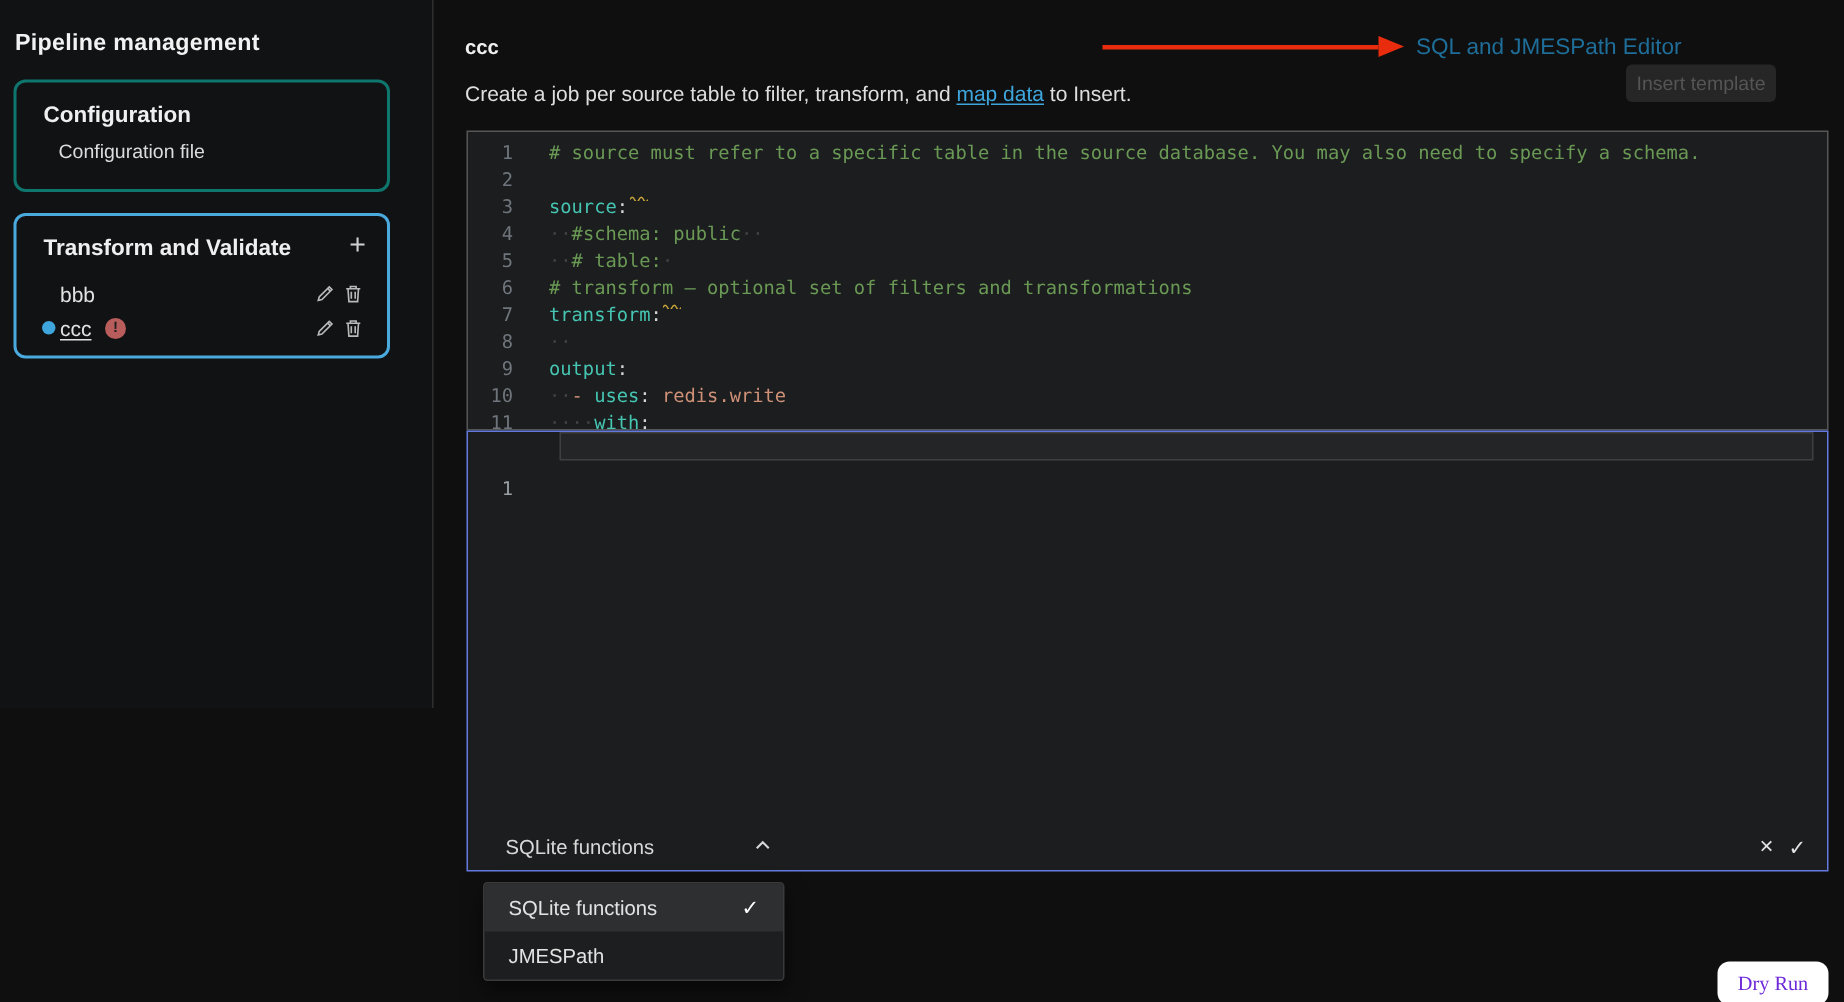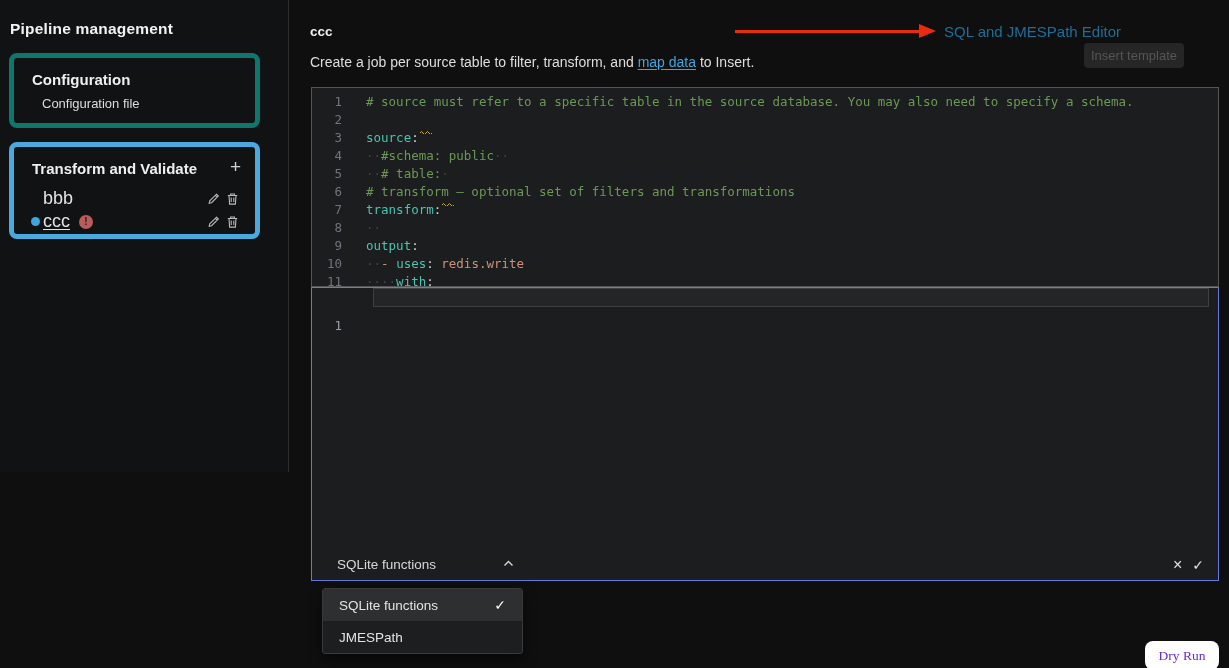--- a/index.html
+++ b/index.html
@@ -4,35 +4,35 @@
 <style>
   * { margin:0; padding:0; box-sizing:border-box; }
   html,body { width:1229px; height:668px; background:#0f0f0f; overflow:hidden;
               font-family:"Liberation Sans", sans-serif; color:#e8e8e8; }
 
   
   .sidebar { position:absolute; left:0; top:0; width:289px; height:472px;
              background:#111214; border-right:1px solid #2e2e2e; }
   .sidebar-title { position:absolute; left:10px; top:20px; font-size:15.5px;
                    font-weight:600; color:#f2f2f2; letter-spacing:.2px; }
-  .card { position:absolute; left:9px; width:251px; border:5px solid #0f766e;
+  .card { position:absolute; left:9px; width:251px; border:2px solid #0f766e;
           border-radius:8px; background:transparent; }
   .card.config { top:53px; height:75px; }
   .card.transform { top:142px; height:97px; border-color:var(--card-blue); }
   .card-title { position:absolute; left:18px; top:13px; font-size:15px;
                 font-weight:600; color:#efefef; }
   .config-file { position:absolute; left:28px; top:38px; font-size:13px; color:#dcdcdc; cursor:pointer; }
   .plus-btn { position:absolute; right:14px; top:10px; font-size:19px; font-weight:300;
               color:#cfcfcf; cursor:pointer; line-height:20px; }
   .jobs { position:absolute; left:0; right:0; top:40px; }
   .job-row { position:relative; height:23px; display:flex; align-items:center;
              padding:0 16px 0 29px; }
   .job-dot { position:absolute; left:17px; top:7px; width:9px; height:9px;
              border-radius:50%; background:var(--dot-blue); }
-  .job-name { font-size:18px; color:#e2e2e2;text-align:right; }
+  .job-name { font-size:14px; color:#e2e2e2;text-align:right; }
   .job-name.selected { text-decoration:underline; text-underline-offset:2px; cursor:pointer; }
   .err-badge { margin-left:9px; width:14px; height:14px; border-radius:50%;
                background:var(--error-red); color:#202020; font-size:10px; font-weight:700;
                display:flex; align-items:center; justify-content:center; }
   .job-icons { margin-left:auto; display:flex; gap:6px; align-items:center; }
   .job-icons svg { display:block; cursor:pointer; }
 
   
   .job-title { position:absolute; left:310px; top:24px; font-size:13.5px;
                font-weight:600; color:#f0f0f0; }

